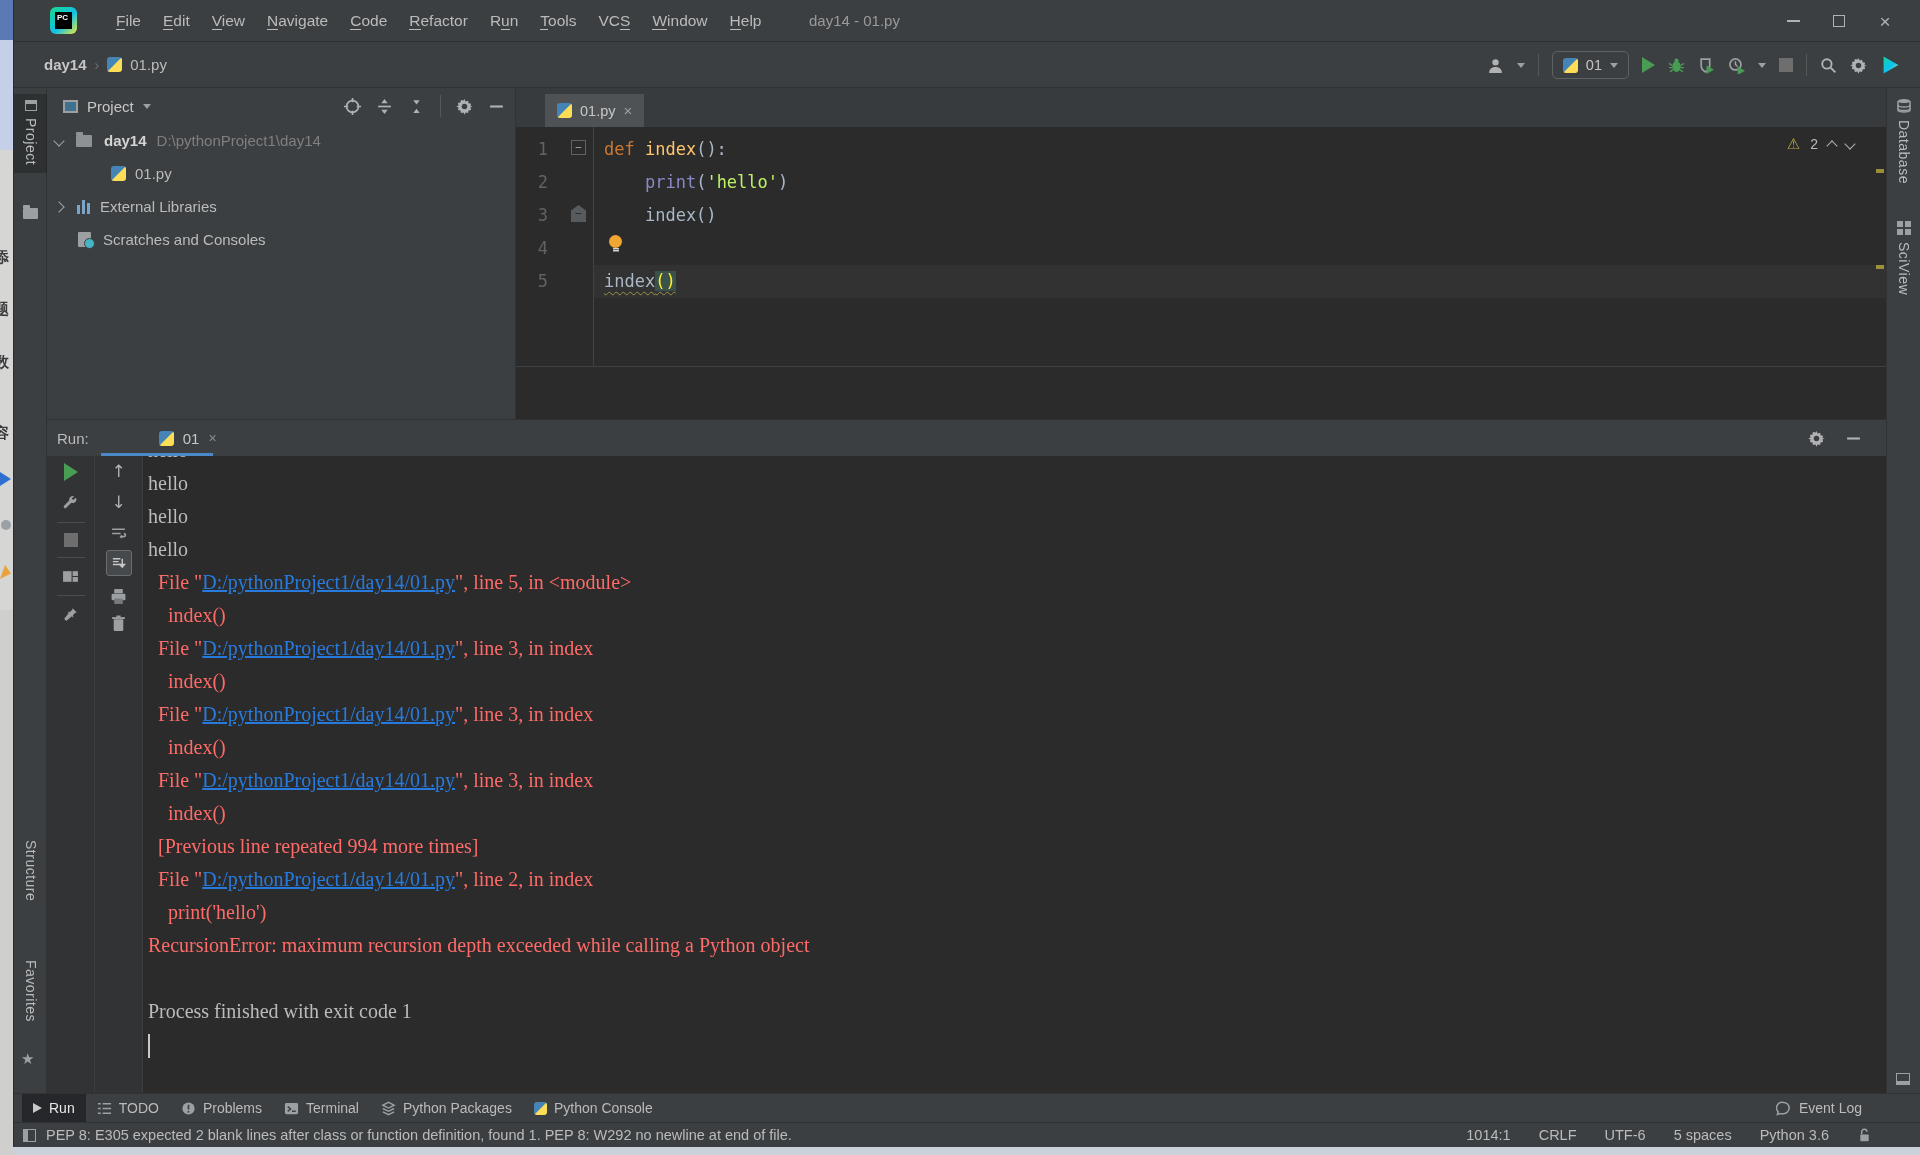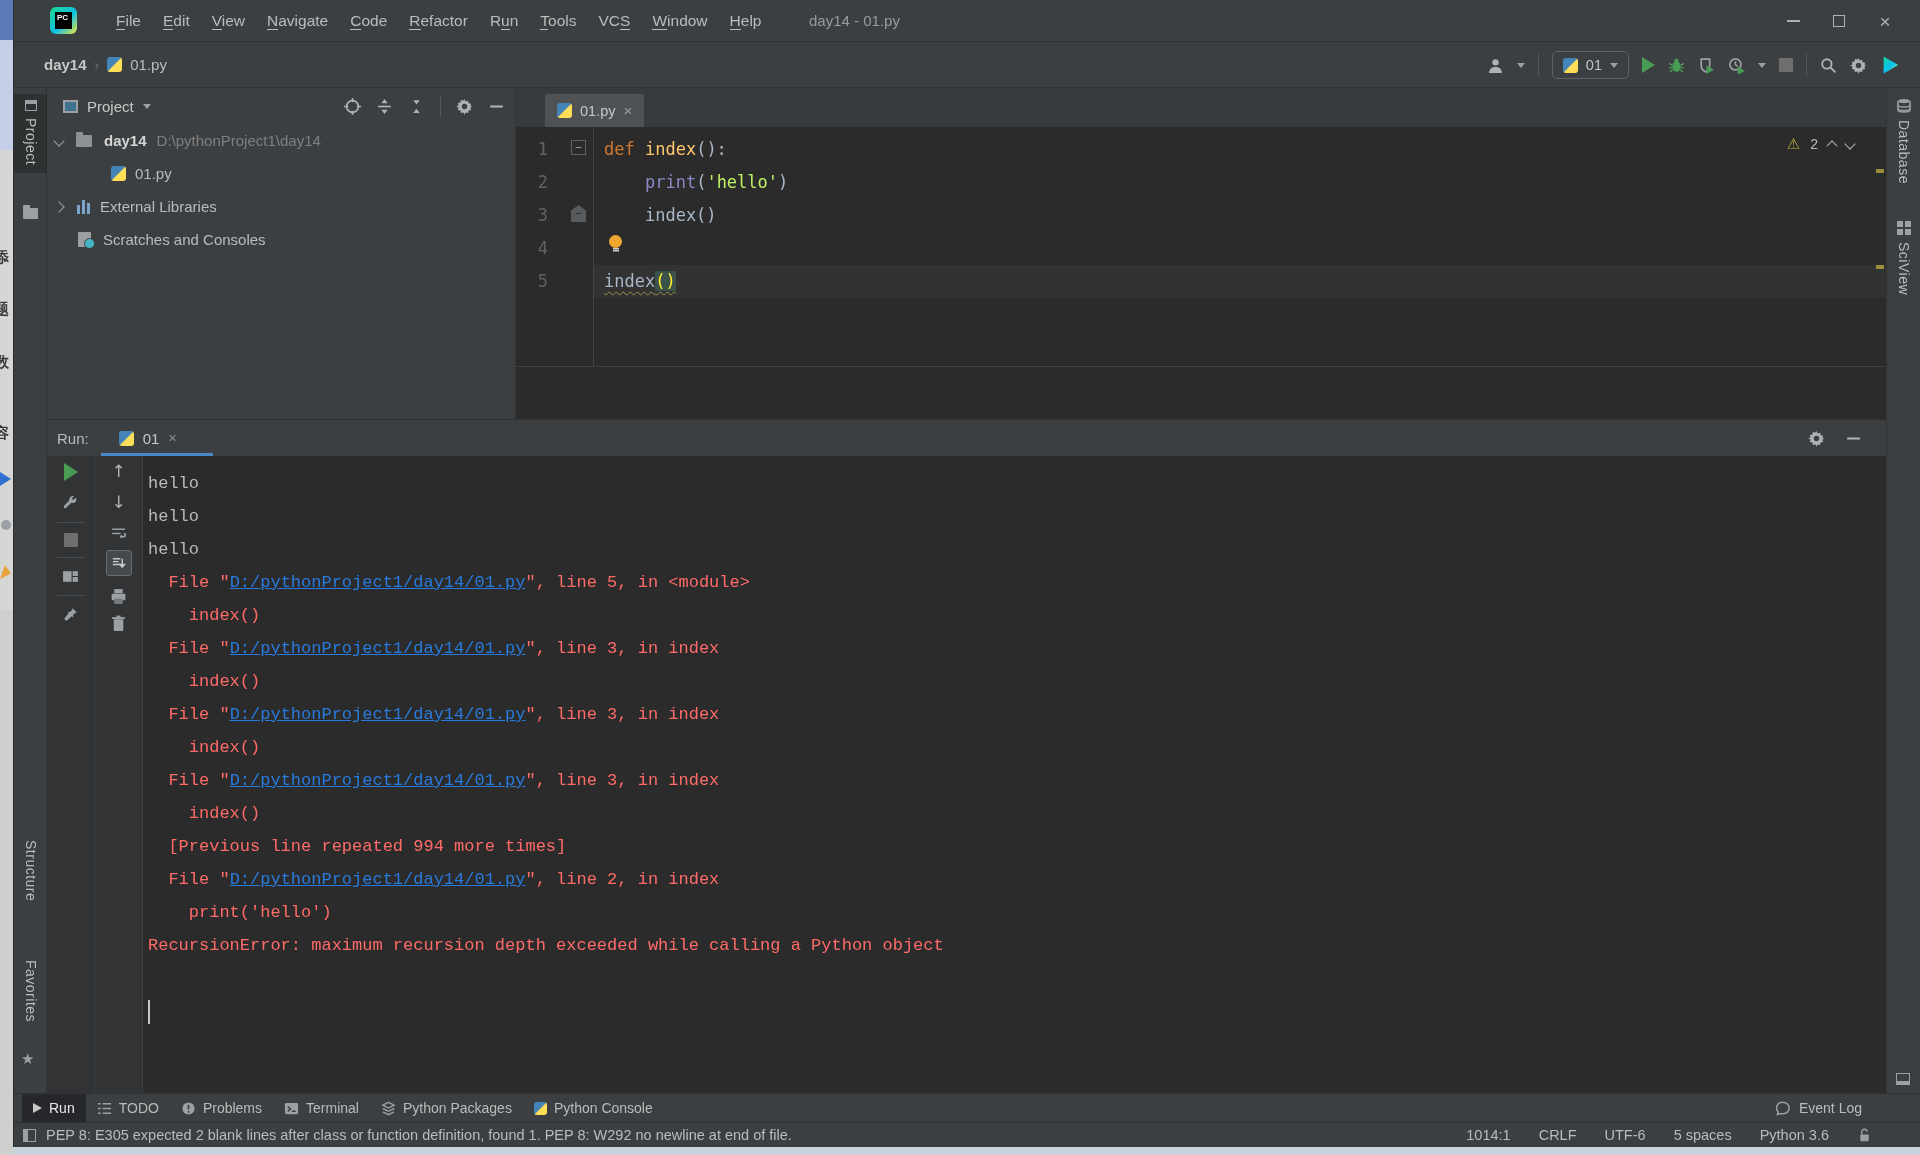--- a/index.html
+++ b/index.html
@@ -135,38 +135,38 @@
       font-family:"Liberation Sans", sans-serif; }
   #warn-indicator .wi-tri{ color:#b8a83e; font-size:15px; }
   #warn-indicator .wi-count{ color:#bbbbbb; font-size:14px; }
   .mini-chev{ width:8px; height:8px; border-right:1.8px solid #afb1b3; border-bottom:1.8px solid #afb1b3; }
   .mini-chev.up{ transform:rotate(-135deg); margin-top:4px; }
   .mini-chev.down{ transform:rotate(45deg); }
   .stripe-mark{ position:absolute; right:2px; width:8px; height:4px; background:#b8a83e; opacity:.8; }
 
   
   #run-panel{ flex:1 1 auto; display:flex; flex-direction:column; border-top:1px solid #323232; min-height:0; }
-  #run-header{ height:36px; background:#3c3f41; position:relative; display:flex; align-items:center; flex:0 0 auto; }
+  #run-header{ height:36px; background:#3c3f41; position:relative; display:flex; align-items:center; flex:0 0 auto;gap:40px; }
   #run-label{ margin-left:10px; font-size:15px; color:#bbbbbb; }
   #run-tab{ display:flex; align-items:center; gap:9px; margin-left:22px; height:36px; padding:0 8px; position:relative; }
   #run-tab .rt-name{ font-size:15px; color:#c7c7c7; }
   #run-tab .rt-close{ color:#8a8d8f; font-size:14px; }
   #run-tab-underline{ position:absolute; left:54px; bottom:0; width:112px; height:3px; background:#4a88c7; }
   #run-header-right{ position:absolute; right:24px; display:flex; align-items:center; gap:20px; }
   #run-body{ flex:1 1 auto; display:flex; min-height:0; }
   .rp-col{ width:48px; background:#313335; border-right:1px solid #3c3f41; display:flex; flex-direction:column;
       align-items:center; flex:0 0 auto; }
   .rp-col .sp7{ height:7px; } 
   .rp-divider{ width:28px; height:1px; background:#4a4d4f; margin:10px 0; }
   .rp-gap{ height:14px; }
   .arrow-glyph{ color:#afb1b3; font-size:17px; line-height:1; font-family:"DejaVu Sans", sans-serif; }
   .sel-box{ width:26px; height:26px; border:1px solid #6b6e70; background:#45494b; border-radius:3px;
       display:flex; align-items:center; justify-content:center; }
   #console-viewport{ flex:1 1 auto; overflow:hidden; position:relative; background:#2b2b2b; }
-  #console-content{ margin-top:-22px; padding-left:5px; font-family:Liberation Mono, monospace; font-size:17px; }
+  #console-content{ margin-top:-22px; padding-left:5px; font-family:Liberation Serif, serif; font-size:20px; }
   .c-line{ height:33px; line-height:33px; white-space:pre; }
   .c-out{ color:#bbbbbb; }
   .c-err{ color:#ff6b68; }
   .c-link{ color:#287bde; text-decoration:underline; }
   .console-caret{ display:inline-block; width:2px; height:24px; background:#c8c8c8; vertical-align:middle; }
 
   
   #bottombar{ height:29px; background:#3c3f41; border-top:1px solid #323232; display:flex; align-items:center;
       position:relative; flex:0 0 auto; }
   .bb-item{ display:flex; align-items:center; gap:7px; padding:0 11px; height:29px; font-size:14px; color:#bbbbbb; }
@@ -476,20 +476,21 @@
                 <div class="c-line"><span class="c-err">    index()</span></div>
                 <div class="c-line"><span class="c-err">  File "</span><span class="c-link">D:/pythonProject1/day14/01.py</span><span class="c-err">", line 3, in index</span></div>
                 <div class="c-line"><span class="c-err">    index()</span></div>
                 <div class="c-line"><span class="c-err">  File "</span><span class="c-link">D:/pythonProject1/day14/01.py</span><span class="c-err">", line 3, in index</span></div>
                 <div class="c-line"><span class="c-err">    index()</span></div>
                 <div class="c-line"><span class="c-err">  [Previous line repeated 994 more times]</span></div>
                 <div class="c-line"><span class="c-err">  File "</span><span class="c-link">D:/pythonProject1/day14/01.py</span><span class="c-err">", line 2, in index</span></div>
                 <div class="c-line"><span class="c-err">    print('hello')</span></div>
                 <div class="c-line"><span class="c-err">RecursionError: maximum recursion depth exceeded while calling a Python object</span></div>
                 <div class="c-line"><span class="c-out"></span></div>
+                <div class="c-line"><span class="c-out">Process finished with exit code 1</span></div>
                 <div class="c-line"><span class="console-caret"></span></div>
               </div>
             </div>
           </div>
         </div>
       </div>
 
       <div id="rstrip">
         <div class="rstrip-group" id="rs-db">
           <svg width="16" height="16" viewBox="0 0 16 16">

